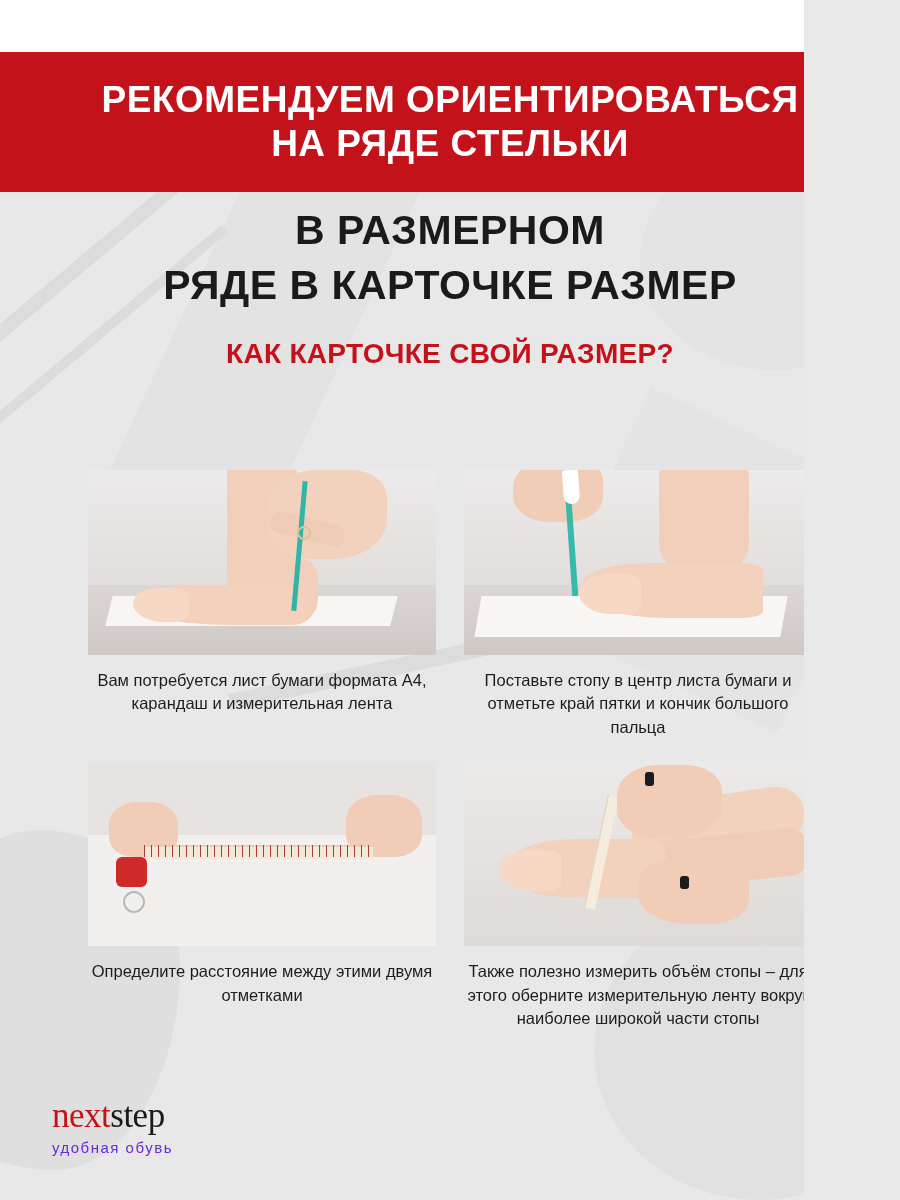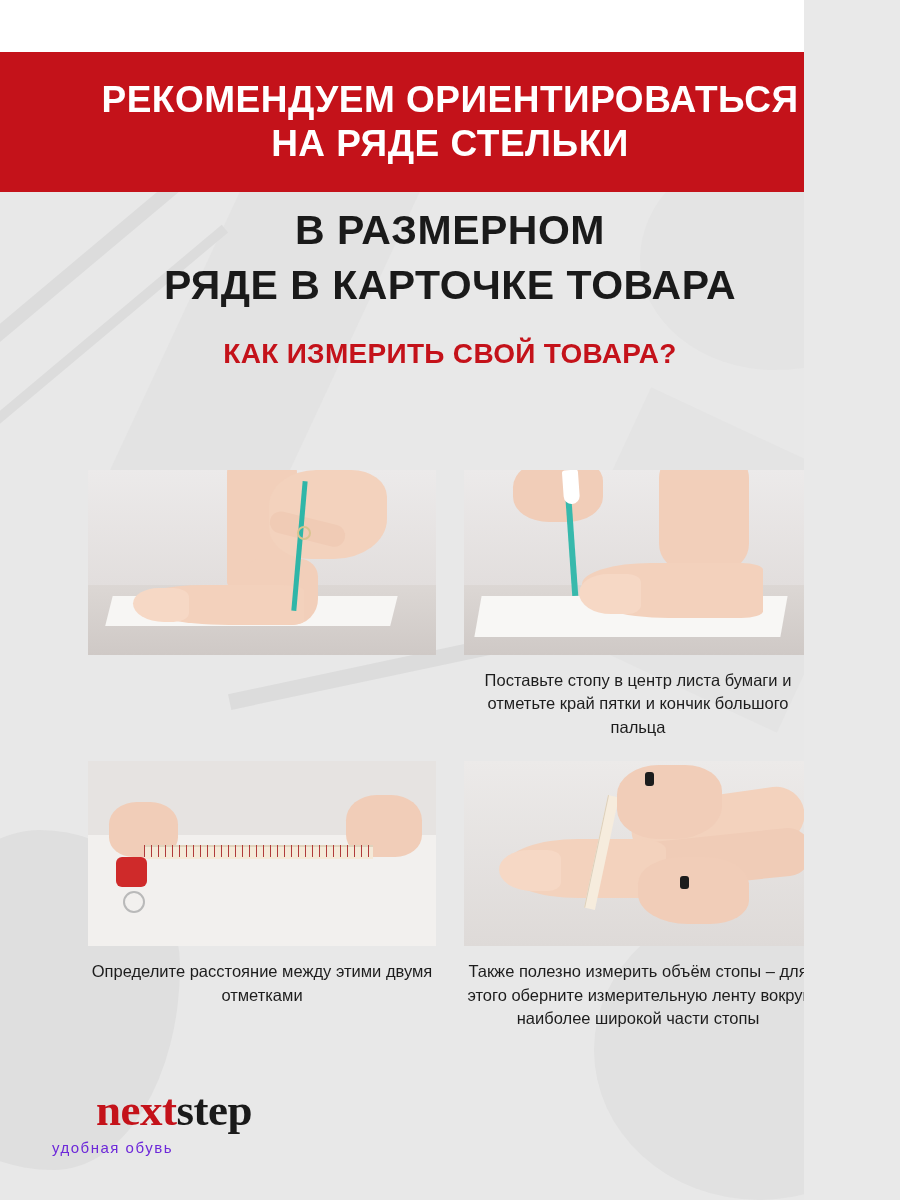--- a/index.html
+++ b/index.html
@@ -197,21 +197,21 @@
   #photo4 .p4-tape { position: absolute; left: 38%; top: 18%; width: 10px; height: 62%; background: #f6ecdd; border-left: 1px solid #ddd0bb; transform: rotate(12deg); }
   #photo4 .p4-nail1 { position: absolute; left: 52%; top: 6%; width: 9px; height: 14px; background: #1c1c1c; border-radius: 3px; }
   #photo4 .p4-nail2 { position: absolute; left: 62%; top: 62%; width: 9px; height: 13px; background: #1c1c1c; border-radius: 3px; }
 
   
   .logo-block {
     position: absolute;
     left: 52px; bottom: 44px;
     z-index: 6;
   }
-  .logo-main { font-size: 45px; font-weight: bold; letter-spacing: -0.5px; line-height: 1; margin-left: 44px; }
+  .logo-main { font-size: 35px; font-weight: normal; letter-spacing: -0.5px; line-height: 1; }
   .logo-next { color: #c4121a; font-family: "Liberation Serif", serif; }
   .logo-step { color: #1a1a1a; font-family: "Liberation Serif", serif; }
   .logo-tag {
     margin-top: 6px;
     font-size: 15px;
     color: #6d28d9;
     letter-spacing: 1.5px;
   }
 </style>
 </head>
@@ -232,40 +232,41 @@
 
   <div class="red-banner">
     <div class="red-banner-text">
       <div>РЕКОМЕНДУЕМ ОРИЕНТИРОВАТЬСЯ</div>
       <div>НА РЯДЕ СТЕЛЬКИ</div>
     </div>
   </div>
 
   <div class="headline-block">
     <div class="headline-1">В РАЗМЕРНОМ</div>
-    <div class="headline-2">РЯДЕ В КАРТОЧКЕ ТОВАРА</div>
-    <div class="subhead">КАК ИЗМЕРИТЬ СВОЙ ТОВАРА?</div>
+    <div class="headline-2">РЯДЕ В КАРТОЧКЕ РАЗМЕР</div>
+    <div class="subhead">КАК КАРТОЧКЕ СВОЙ РАЗМЕР?</div>
   </div>
 
   <div class="steps">
 
     <div class="step">
       <div class="photo" id="photo1">
         <div class="ph-bg-wall"></div>
         <div class="ph-bg-floor"></div>
         <div class="ph-paper p1-paper"></div>
         <div class="ph-foot p1-leg"></div>
         <div class="ph-foot p1-heel"></div>
         <div class="ph-foot p1-foot"></div>
         <div class="ph-foot p1-toes"></div>
         <div class="ph-foot p1-hand"></div>
         <div class="ph-foot p1-finger"></div>
         <div class="ph-paper p1-pencil"></div>
         <div class="p1-ring" style="position:absolute"></div>
       </div>
+      <div class="caption">Вам потребуется лист бумаги формата А4, карандаш и измерительная лента</div>
     </div>
 
     <div class="step">
       <div class="photo" id="photo2">
         <div class="ph-bg-wall"></div>
         <div class="ph-bg-floor"></div>
         <div class="ph-paper p2-paper"></div>
         <div class="ph-foot p2-leg"></div>
         <div class="ph-foot p2-foot"></div>
         <div class="ph-foot p2-toes"></div>

